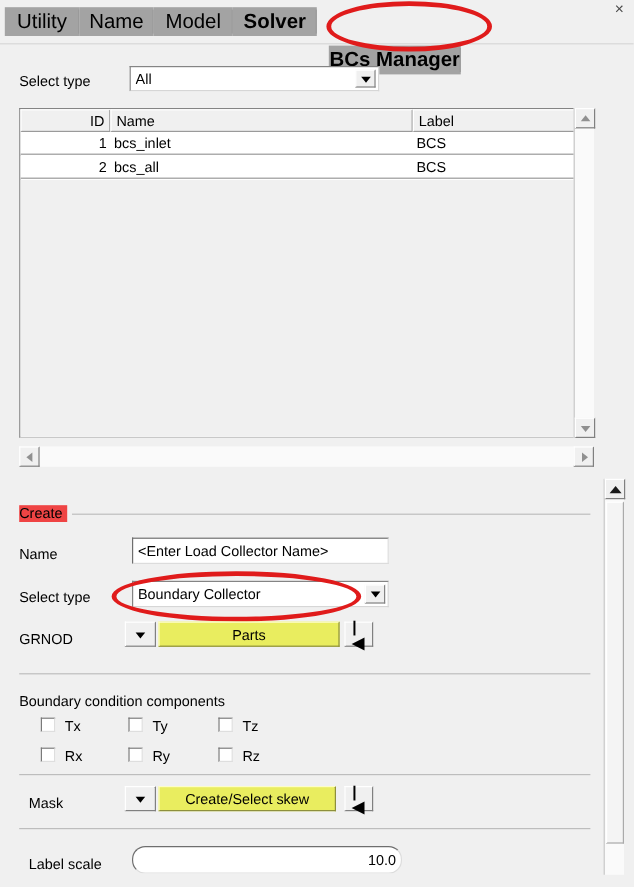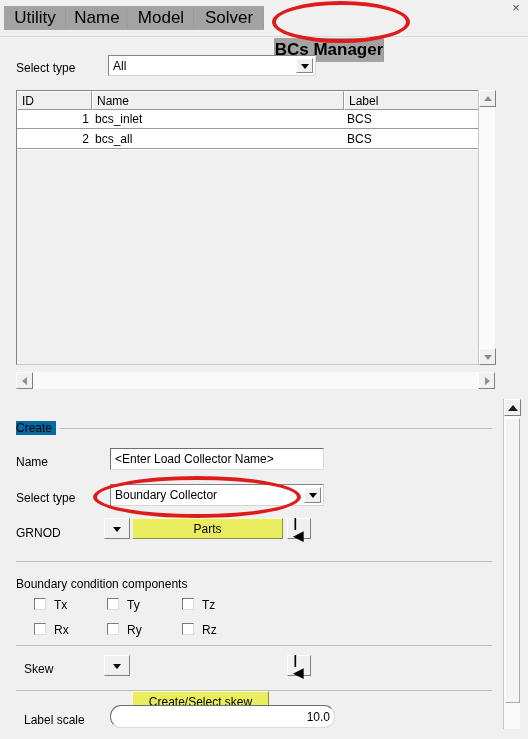--- a/index.html
+++ b/index.html
@@ -92,21 +92,21 @@
     box-sizing:border-box;overflow:hidden;
   }
   .ghead{position:absolute;left:0;top:0;right:0;height:19px;background:#f0f0f0;}
   .hc{
     position:absolute;top:0;height:19px;line-height:18px;
     background:#f0f0f0;box-sizing:border-box;
     border-top:1px solid #fff;border-left:1px solid #fff;
     border-right:1px solid #9a9a9a;border-bottom:1px solid #9a9a9a;
     font-size:12px;padding:0 4px;white-space:nowrap;overflow:hidden;cursor:pointer;
   }
-  .hc.r{}
+  .hc.r{text-align:right;}
   .grow{
     position:absolute;left:0;right:0;height:19px;background:#fff;
     border-bottom:1px solid #9a9a9a;box-sizing:border-box;cursor:default;
   }
   .gcell{
     position:absolute;top:0;height:18px;line-height:18px;
     font-size:12px;padding:0 3px;box-sizing:border-box;
     white-space:nowrap;overflow:hidden;
   }
   .gcell.r{text-align:right;}
@@ -139,21 +139,21 @@
   }
   .ar{position:absolute;left:50%;top:50%;width:0;height:0;}
   .ar.up{margin-left:-4px;margin-top:-3px;border-left:4px solid transparent;border-right:4px solid transparent;border-bottom:5px solid #909090;}
   .ar.down{margin-left:-4px;margin-top:-2px;border-left:4px solid transparent;border-right:4px solid transparent;border-top:5px solid #909090;}
   .ar.left{margin-left:-3px;margin-top:-4px;border-top:4px solid transparent;border-bottom:4px solid transparent;border-right:5px solid #909090;}
   .ar.right{margin-left:-2px;margin-top:-4px;border-top:4px solid transparent;border-bottom:4px solid transparent;border-left:5px solid #909090;}
   .ar.updark{margin-left:-5px;margin-top:-3px;border-left:5px solid transparent;border-right:5px solid transparent;border-bottom:6px solid #1a1a1a;}
 
   
   .sep-line{position:absolute;height:0;border-top:1px solid #bdbdbd;}
-  .grp-title{position:absolute;font-size:12px;background:#0369a1;padding-right:4px;}
+  .grp-title{position:absolute;font-size:12px;background:#ef4444;padding-right:4px;}
 
   
   .ybtn{
     position:absolute;background:#e9ed5f;
     border-top:1px solid #fdfdc8;border-left:1px solid #fdfdc8;
     border-right:1px solid #8d8f3c;border-bottom:1px solid #8d8f3c;
     box-sizing:border-box;text-align:center;font-size:12px;
     display:flex;align-items:center;justify-content:center;
     cursor:pointer;white-space:nowrap;
   }
@@ -192,21 +192,21 @@
       <span class="sep"></span>
     </div>
     <div class="tab" style="left:66px;width:62px;">
       <span>Name</span>
       <span class="sep"></span>
     </div>
     <div class="tab" style="left:128px;width:66px;">
       <span>Model</span>
       <span class="sep"></span>
     </div>
-    <div class="tab" style="left:194px;width:70px;">
+    <div class="tab" style="left:194px;width:70px;font-weight:bold;">
       <span>Solver</span>
       <span class="sep"></span>
     </div>
     <div class="tab active" style="left:274px;width:110px;">
       <span>BCs Manager</span>
       <span class="sep"></span>
     </div>
     <div class="tabstrip-underline"></div>
   </div>
 
@@ -314,25 +314,25 @@
 
     <div class="cbox" style="left:107px;top:623px;"></div>
     <div class="cblabel" style="left:127px;top:624px;">Ry</div>
 
     <div class="cbox" style="left:182px;top:623px;"></div>
     <div class="cblabel" style="left:202px;top:624px;">Rz</div>
   </div>
 
   <div class="sep-line" style="left:16px;top:645px;width:476px;"></div>
 
-  <div class="lbl" style="left:24px;top:662px;">Skew</div>
+  <div class="lbl" style="left:24px;top:662px;">Mask</div>
   <div class="gbtn" style="left:104px;top:655px;width:26px;height:21px;">
     <span class="caret-down"></span>
   </div>
-  <div class="ybtn" style="left:132px;top:655px;width:137px;height:21px;margin-top:36px;">
+  <div class="ybtn" style="left:132px;top:655px;width:148px;height:21px;">
     <span>Create/Select skew</span>
   </div>
   <div class="gbtn" style="left:287px;top:655px;width:24px;height:21px;">
     <span class="rewind">|◀</span>
   </div>
 
   <div class="sep-line" style="left:16px;top:690px;width:476px;"></div>
 
   <div class="lbl" style="left:24px;top:713px;">Label scale</div>
   <div class="textfield right" style="left:110px;top:705px;width:225px;height:23px;border-radius:11px;">

